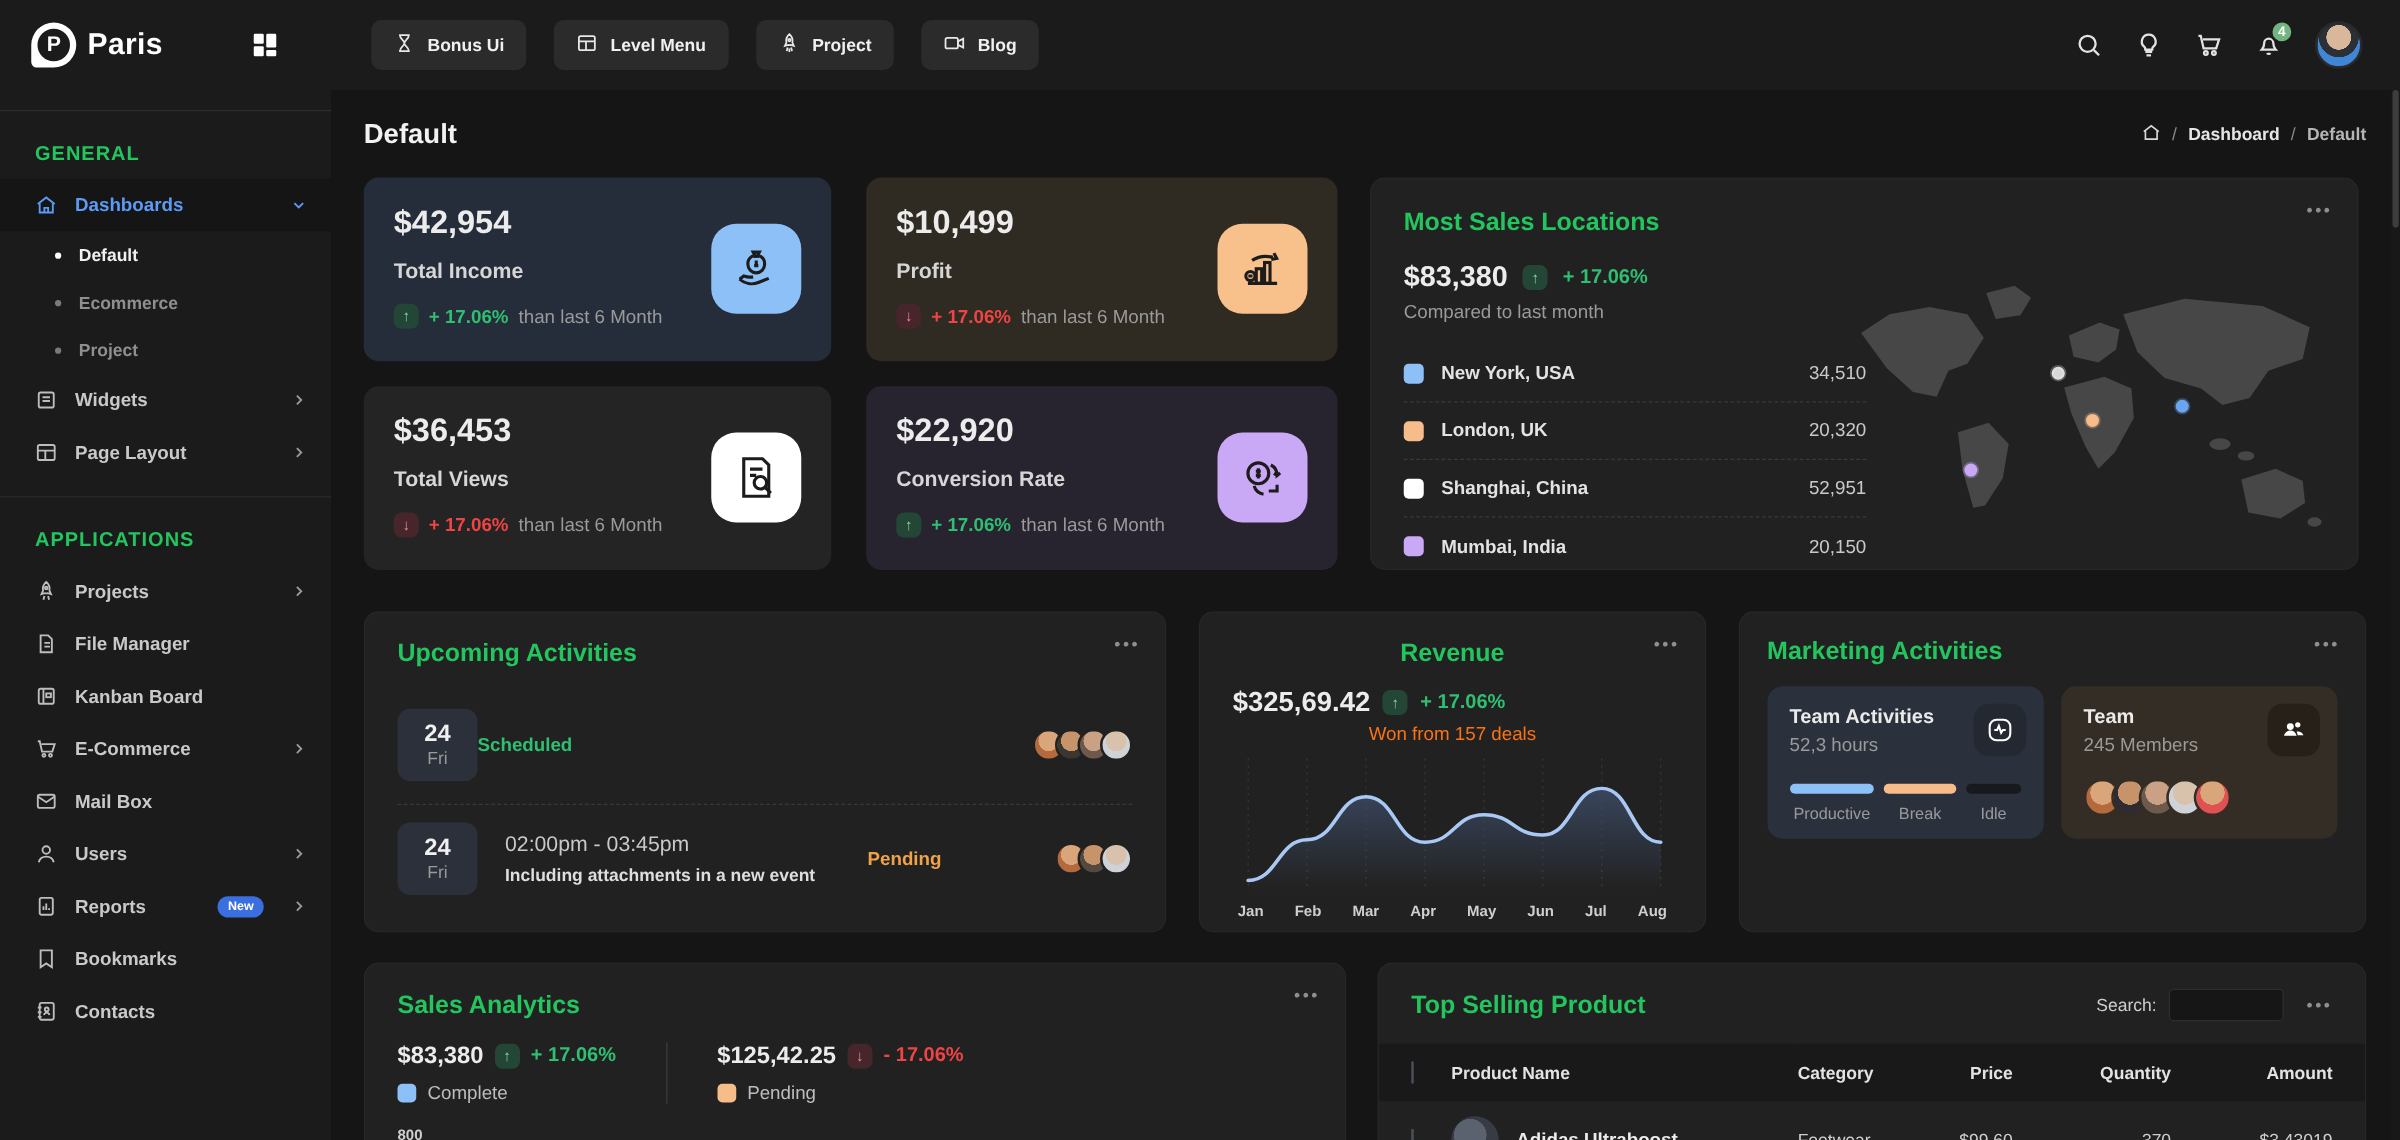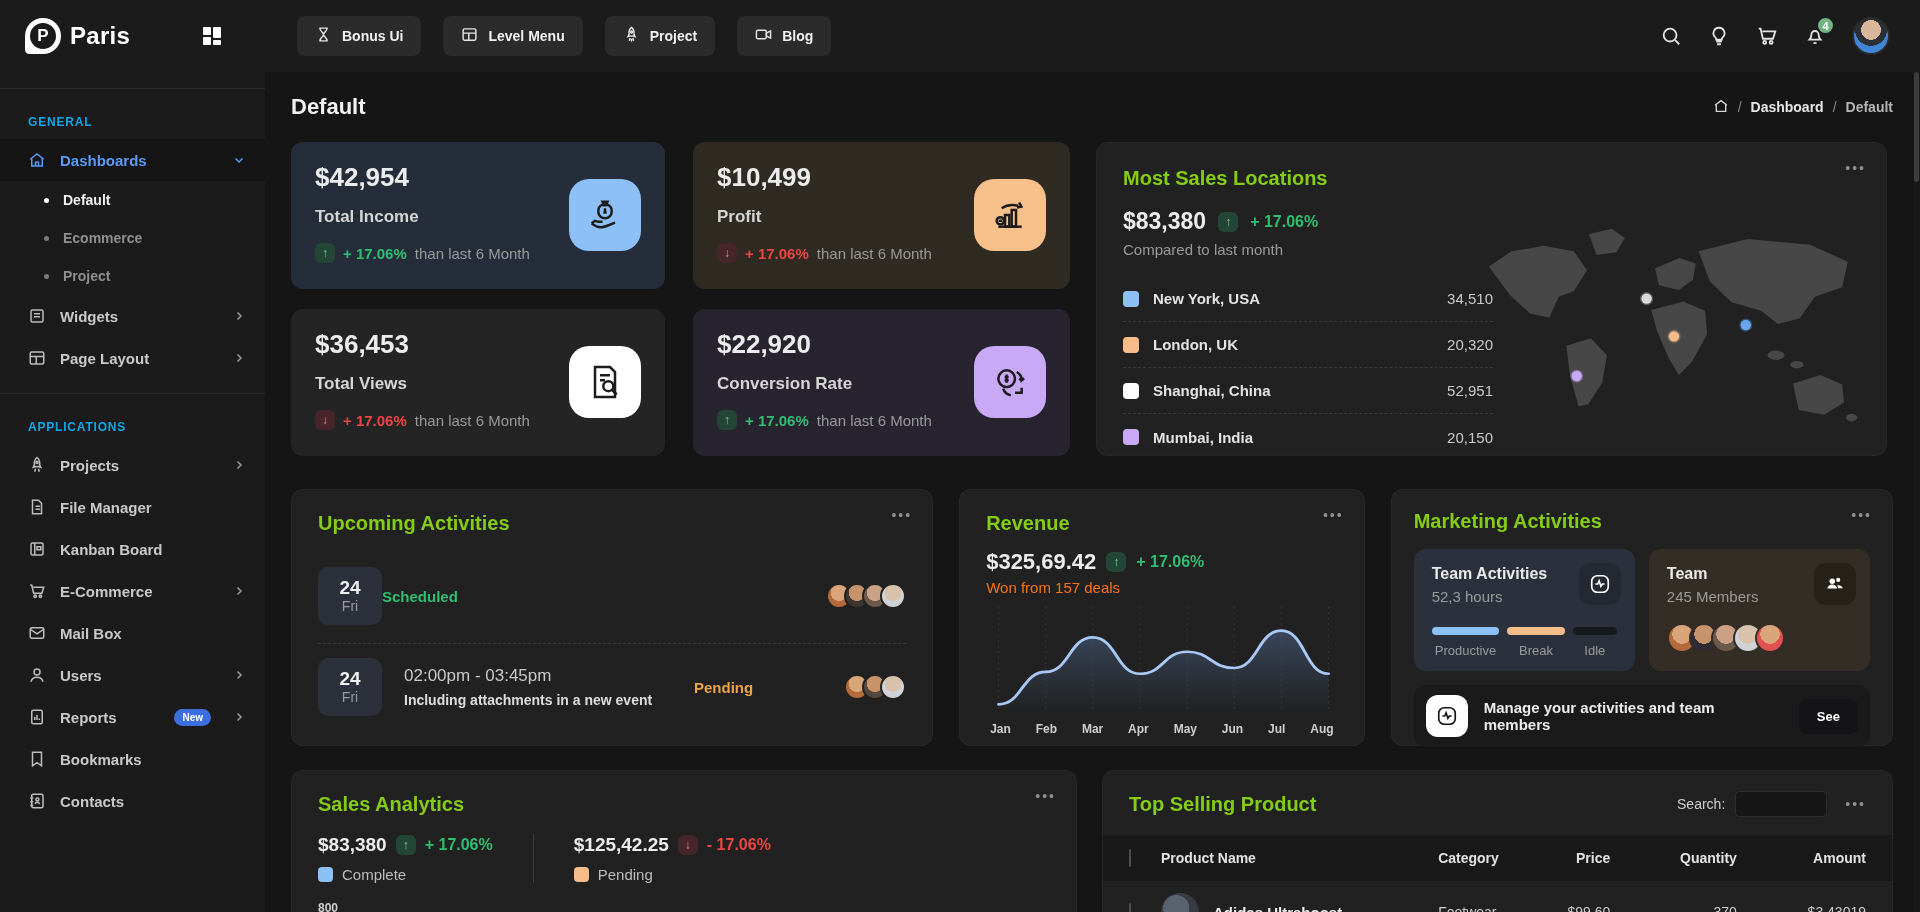--- a/index.html
+++ b/index.html
@@ -19,21 +19,21 @@
   .nav-btn { display:flex; align-items:center; gap:10px; background:#2b2b2b; border:none; color:#f0f0f0; font-family:inherit; font-size:14px; font-weight:600; padding:10px 18px; border-radius:8px; cursor:pointer; }
   .nav-btn svg { stroke:#e8e8e8; }
   .hdr-actions { display:flex; align-items:center; gap:26px; padding-right:30px; }
   .hicon { position:relative; display:flex; color:#e3e3e3; cursor:pointer; }
   .badge-count { position:absolute; top:-9px; right:-9px; min-width:19px; height:19px; border-radius:50%; background:#72b583; color:#fff; font-size:11px; font-weight:bold; display:flex; align-items:center; justify-content:center; border:2px solid #1b1b1b; }
   .avatar { width:38px; height:38px; border-radius:50%; background:radial-gradient(circle at 50% 32%, #d9b79a 0 34%, #2b2f36 35% 55%, #3f87d6 56% 100%); border:2px solid #2a2a2a; cursor:pointer; }
 
   
   aside { position:absolute; top:72px; left:0; width:265px; bottom:0; background:#1b1b1b; padding-top:8px; }
   .side-divider { height:1px; background:#2c2c2c; margin:8px 0 0 0; }
-  .s-section { font-size:12px; font-weight:bold; letter-spacing:.8px; color:#0ea5e9; padding:26px 0 10px 28px; }
+  .s-section { font-size:16px; font-weight:bold; letter-spacing:.8px; color:#22c55e; padding:26px 0 10px 28px; }
   .s-item { display:flex; align-items:center; gap:14px; height:42px; padding:0 20px 0 28px; color:#c9c9c9; font-size:15px; font-weight:600; cursor:pointer; }
   .s-item .s-ico { display:flex; color:#bdbdbd; }
   .s-item .s-lbl { flex:1; }
   .s-item.active { background:#151515; color:#5b9bf5; }
   .s-item.active .s-ico { color:#5b9bf5; }
   .s-chev { display:flex; color:#9a9a9a; }
   .s-item.active .s-chev { color:#5b9bf5; }
   .s-sub { display:flex; align-items:center; gap:14px; height:38px; padding-left:44px; font-size:14px; font-weight:600; color:#8f8f8f; cursor:pointer; }
   .s-sub .dot { width:5px; height:5px; border-radius:50%; background:#7a7a7a; }
   .s-sub.on { color:#f0f0f0; }
@@ -47,21 +47,21 @@
   .crumbs { display:flex; align-items:center; gap:9px; font-size:14px; }
   .crumbs .sep { color:#8a8a8a; }
   .crumb-a { color:#e6e6e6; font-weight:600; cursor:pointer; }
   .crumb-b { color:#b5b5b5; font-weight:600; }
   .crumbs svg { color:#d8d8d8; }
 
   .row { display:flex; }
   .card { background:#212121; border:1px solid rgba(255,255,255,0.03); border-radius:12px; position:relative; }
   .more { position:absolute; top:18px; right:20px; color:#8f8f8f; letter-spacing:2px; font-size:14px; cursor:pointer; line-height:1; }
   .more::before { content:"•••"; }
-  .card-title { font-size:20px; font-weight:bold; color:#84cc16; }
+  .card-title { font-size:20px; font-weight:bold; color:#22c55e; }
 
   
   .row1 { gap:26px; margin-bottom:33px; }
   .stats-grid { display:grid; grid-template-columns:374px 377px; grid-template-rows:147px 147px; gap:20px 28px; }
   .stat-card { border-radius:12px; padding:20px 24px; position:relative; }
   .stat-card.c-income { background:#262d3a; }
   .stat-card.c-profit { background:#2f2a22; }
   .stat-card.c-views  { background:#242424; }
   .stat-card.c-conv   { background:#272430; }
   .stat-value { font-size:26px; font-weight:bold; color:#ececec; }
@@ -101,21 +101,21 @@
   .date-wk { font-size:14px; color:#9a9a9a; }
   .act-mid { margin-left:22px; width:290px; }
   .act-time { font-size:17px; color:#c9c9c9; }
   .act-text { font-size:14px; font-weight:bold; color:#dedede; margin-top:6px; }
   .act-status { width:110px; font-size:15px; font-weight:600; }
   .st-green { color:#2fbf71; } .st-orange { color:#efa348; }
   .av-group { display:flex; margin-left:auto; }
   .av { width:26px; height:26px; border-radius:50%; border:2px solid #212121; margin-left:-8px; }
   .av:first-child { margin-left:0; }
 
-  .rev-card { width:406px; height:257px; padding:22px 26px 16px 26px; }
+  .rev-card { width:406px; height:257px; padding:22px 26px 16px 26px;text-align:center; }
   .rev-amount-row { display:flex; align-items:center; gap:10px; margin-top:14px; }
   .rev-amount { font-size:22px; font-weight:bold; color:#ececec; }
   .rev-sub { color:#f97316; font-size:15px; margin-top:4px; }
   .rev-chart svg { display:block; width:100%; height:118px; margin-top:6px; }
   .rev-grid { stroke:#3d3d3d; stroke-width:1; stroke-dasharray:2 5; }
   .rev-months { display:flex; justify-content:space-between; padding:2px 4px 0 4px; font-size:12px; font-weight:bold; color:#cfcfcf; }
 
   .mkt-card { width:503px; height:257px; padding:20px 22px; }
   .mkt-boxes { display:flex; gap:14px; margin-top:16px; }
   .mkt-box { flex:1; border-radius:12px; padding:16px 18px; height:122px; position:relative; }
@@ -692,30 +692,20 @@
             </span>
             <div class="team-avs">
               <span class="av" style="background:radial-gradient(circle at 50% 35%,#d8a67a 0 45%,#b46a3c 46% 100%)"></span>
               <span class="av" style="background:radial-gradient(circle at 50% 35%,#c6936a 0 45%,#2e2b33 46% 100%)"></span>
               <span class="av" style="background:radial-gradient(circle at 50% 35%,#caa184 0 45%,#6e5a4c 46% 100%)"></span>
               <span class="av" style="background:radial-gradient(circle at 50% 35%,#d9c2ab 0 45%,#cfd3d8 46% 100%)"></span>
               <span class="av" style="background:radial-gradient(circle at 50% 35%,#d8a67a 0 45%,#e05252 46% 100%)"></span>
             </div>
           </div>
         </div>
-        <div class="mkt-banner">
-          <span class="banner-ico">
-            <svg width="22" height="22" viewBox="0 0 24 24" fill="none" stroke="#141414" stroke-width="1.8">
-                <rect x="3" y="3" width="18" height="18" rx="6"></rect>
-                <path d="M7 12h2.5l1.5-3.5 2 6 1.5-2.5H17"></path>
-              </svg>
-          </span>
-          <span class="banner-text">Manage your activities and team members</span>
-          <button class="see-btn">See</button>
-        </div>
       </div>
     </section>
 
     <section class="row row3">
 
       <div class="card sa-card">
         <span class="more"></span>
         <div class="card-title">Sales Analytics</div>
         <div class="sa-stats">
           <div class="sa-block">

